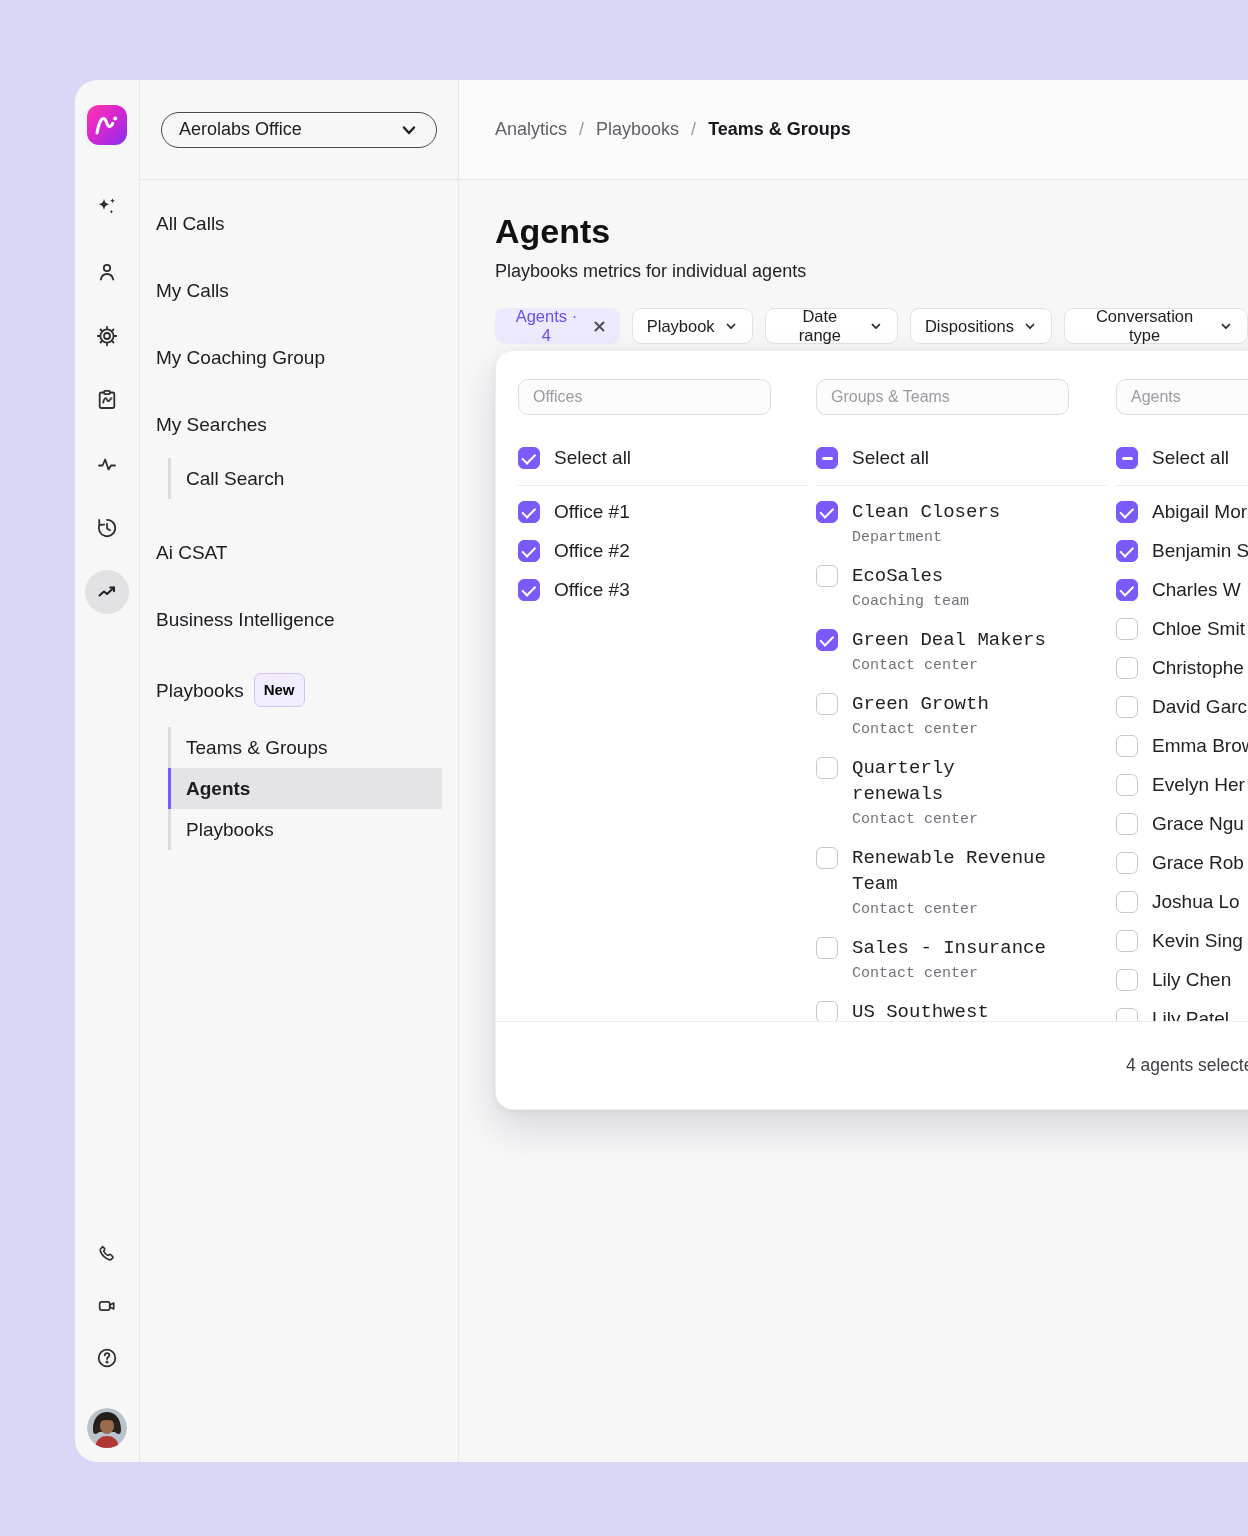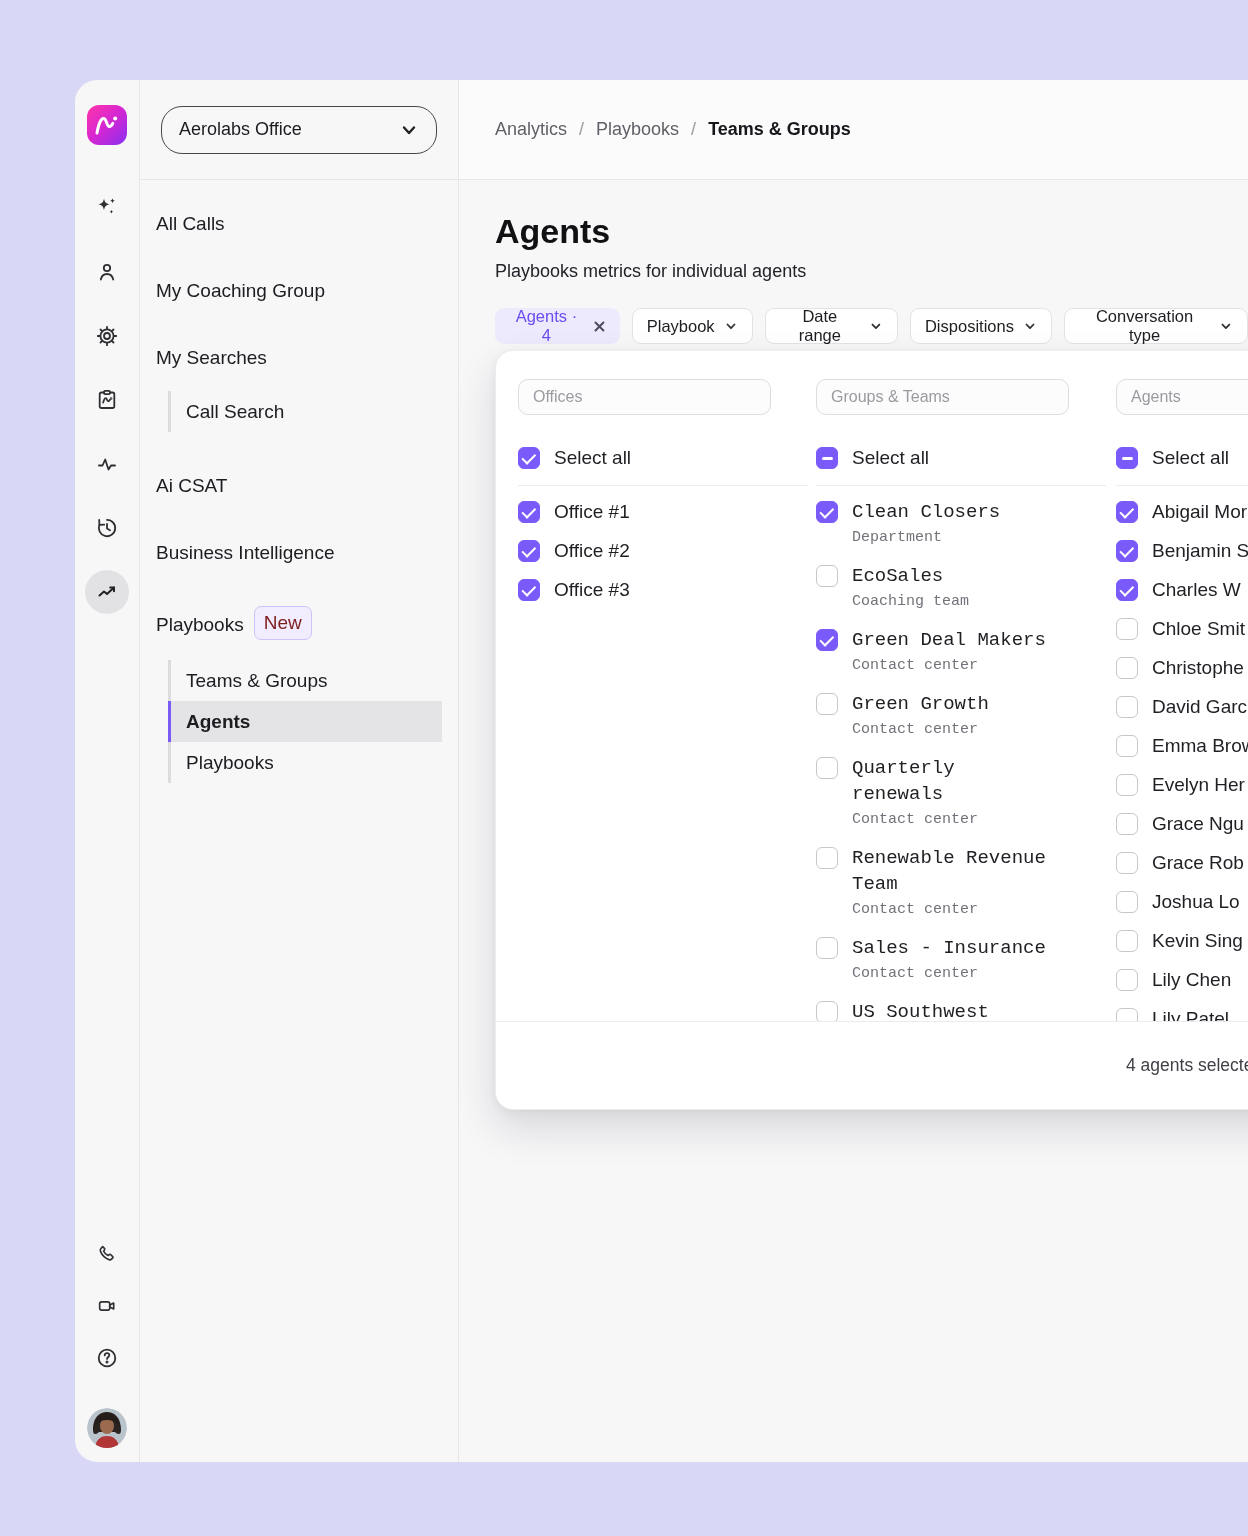--- a/index.html
+++ b/index.html
@@ -21,29 +21,29 @@
   .rail-btn { width:44px; height:44px; border:none; background:transparent; border-radius:50%;
     display:flex; align-items:center; justify-content:center; cursor:pointer; }
   .rail-btn.active { background:#e2e2e5; }
   .rail-btn svg { display:block; }
   .rail-bottom { margin-top:auto; display:flex; flex-direction:column; gap:8px; align-items:center; padding-bottom:14px; }
   .avatar { width:40px; height:40px; border-radius:50%; overflow:hidden; margin-top:20px; cursor:pointer; }
 
   
   .sidebar { width:319px; flex:0 0 319px; border-right:1px solid #e7e7ea; display:flex; flex-direction:column; }
   .sidebar-top { height:100px; flex:0 0 100px; border-bottom:1px solid #e7e7ea; display:flex; align-items:center; padding:0 21px; }
-  .ws { width:100%; height:48px; border-radius:21px; border:1.5px solid #47474d; background:transparent;
+  .ws { width:100%; height:36px; border-radius:21px; border:1.5px solid #47474d; background:transparent;
     display:flex; align-items:center; justify-content:space-between; padding:0 17px; font-size:18px;
     font-family:inherit; color:#1c1c21; cursor:pointer;gap:40px; }
   nav { padding-top:30px; font-size:19px; }
   .nav-item { padding-left:16px; line-height:27px; margin-bottom:40px; cursor:pointer; }
   .nav-group { margin-left:28px; border-left:3px solid #dcdcdf; margin-bottom:40px; margin-top:-17px; }
   .nav-sub { padding:7px 0 7px 15px; line-height:27px; cursor:pointer; margin-right:16px; }
   .nav-sub.active { background:#e4e4e7; border-left:3px solid #7a5af8; margin-left:-3px; font-weight:700; }
-  .badge { display:inline-block; margin-left:10px; font-size:19px; font-weight:400; color:#7f1d1d;
+  .badge { display:inline-block; margin-left:10px; font-size:15px; font-weight:700; color:#000000;
     background:#f1edfe; border:1.5px solid #cfc3f8; border-radius:7px; padding:2px 9px 3px; vertical-align:2px; }
 
   
   .main { flex:1 1 auto; display:flex; flex-direction:column; min-width:0; }
   .topbar { height:100px; flex:0 0 100px; background:#fbfbfc; border-bottom:1px solid #e7e7ea;
     display:flex; align-items:center; padding-left:36px; font-size:18px; }
   .bc { color:#5f5f66; cursor:pointer; }
   .bc-sep { color:#9a9aa1; margin:0 12px; }
   .bc.current { color:#17171c; font-weight:700; cursor:default; }
 
@@ -183,20 +183,21 @@
       <button class="ws">
         <span>Aerolabs Office</span>
         <svg width="20" height="20" viewBox="0 0 20 20" fill="none" stroke="#222" stroke-width="2.4" stroke-linecap="round" stroke-linejoin="round">
           <polyline points="5,7.5 10,13 15,7.5"></polyline>
         </svg>
       </button>
     </div>
 
     <nav>
       <div class="nav-item">All Calls</div>
+      <div class="nav-item">My Calls</div>
       <div class="nav-item">My Coaching Group</div>
       <div class="nav-item" style="margin-bottom:20px;">My Searches</div>
       <div class="nav-group" style="margin-top:0;">
         <div class="nav-sub">Call Search</div>
       </div>
       <div class="nav-item">Ai CSAT</div>
       <div class="nav-item">Business Intelligence</div>
       <div class="nav-item" style="margin-bottom:20px;">
         <span>Playbooks</span><span class="badge">New</span>
       </div>

